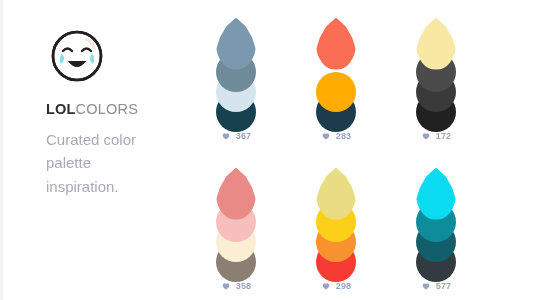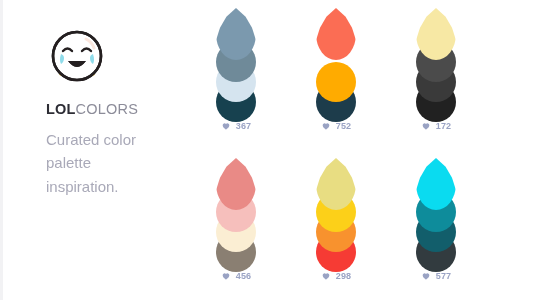--- a/index.html
+++ b/index.html
@@ -91,20 +91,21 @@
     padding: 0;
   }
   .palette-card {
     position: relative;
     display: flex;
     flex-direction: column;
     align-items: center;
     padding-top: 8px;
     box-sizing: border-box;
     cursor: pointer;
+    justify-content: center;
   }
   .swatch-stack {
     position: relative;
     width: 40px;
     height: 102px;
   }
   .swatch {
     position: absolute;
     left: 0;
     width: 40px;
@@ -209,21 +210,21 @@
           <div class="swatch circle" style="top: 34px; z-index: 9;"></div>
           <div class="swatch circle" style="background: rgb(255, 171, 0); top: 54px; z-index: 8;"></div>
           <div class="swatch circle" style="background: rgb(29, 60, 75); top: 74px; z-index: 7;"></div>
         </div>
         <div class="likes">
           <span class="heart-icon">
             <svg viewBox="0 0 24 24">
               <path d="M12 21s-8-5.2-8-10.6A4.7 4.7 0 0 1 12 7a4.7 4.7 0 0 1 8 3.4C20 15.8 12 21 12 21z" fill="currentColor"></path>
             </svg>
           </span>
-          <span>752</span>
+          <span>283</span>
         </div>
       </div>
       <div class="palette-card">
         <div class="swatch-stack">
           <div class="swatch drop" style="background: rgb(247, 232, 164); top: 0px; z-index: 10;"></div>
           <div class="swatch circle" style="background: rgb(75, 75, 75); top: 34px; z-index: 9;"></div>
           <div class="swatch circle" style="background: rgb(58, 58, 58); top: 54px; z-index: 8;"></div>
           <div class="swatch circle" style="background: rgb(33, 33, 33); top: 74px; z-index: 7;"></div>
         </div>
         <div class="likes">
@@ -241,21 +242,21 @@
           <div class="swatch circle" style="background: rgb(246, 191, 188); top: 34px; z-index: 9;"></div>
           <div class="swatch circle" style="background: rgb(251, 238, 211); top: 54px; z-index: 8;"></div>
           <div class="swatch circle" style="background: rgb(138, 127, 114); top: 74px; z-index: 7;"></div>
         </div>
         <div class="likes">
           <span class="heart-icon">
             <svg viewBox="0 0 24 24">
               <path d="M12 21s-8-5.2-8-10.6A4.7 4.7 0 0 1 12 7a4.7 4.7 0 0 1 8 3.4C20 15.8 12 21 12 21z" fill="currentColor"></path>
             </svg>
           </span>
-          <span>456</span>
+          <span>358</span>
         </div>
       </div>
       <div class="palette-card">
         <div class="swatch-stack">
           <div class="swatch drop" style="background: rgb(232, 221, 130); top: 0px; z-index: 10;"></div>
           <div class="swatch circle" style="background: rgb(252, 208, 25); top: 34px; z-index: 9;"></div>
           <div class="swatch circle" style="background: rgb(248, 146, 46); top: 54px; z-index: 8;"></div>
           <div class="swatch circle" style="background: rgb(246, 59, 52); top: 74px; z-index: 7;"></div>
         </div>
         <div class="likes">

